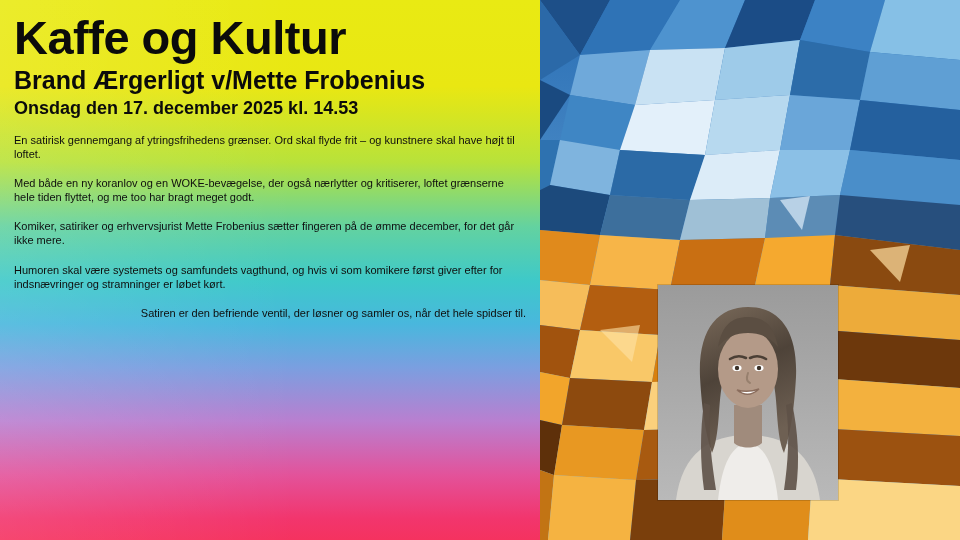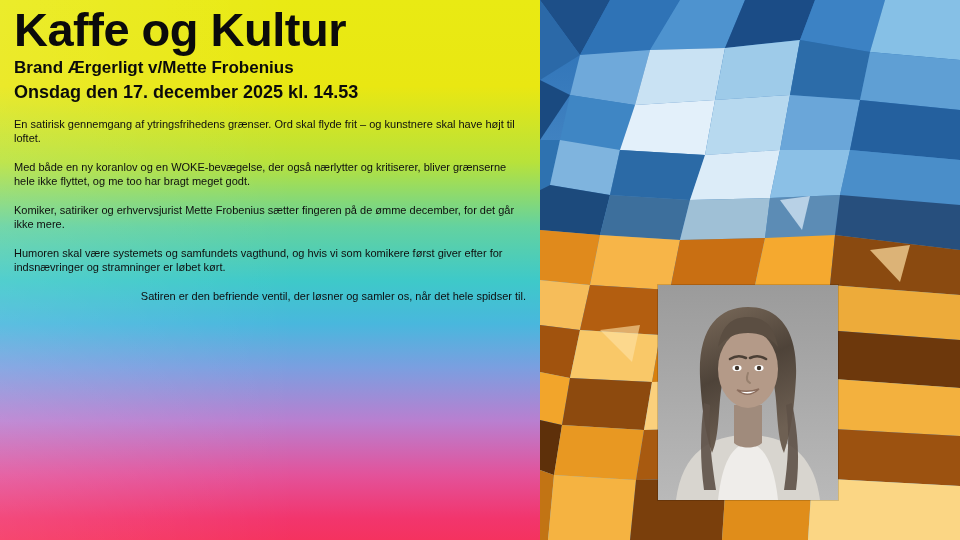--- a/index.html
+++ b/index.html
@@ -47,25 +47,25 @@
     pointer-events: none;
   }
   .left-inner { position: relative; z-index: 2; }
 
   .title {
     font-size: 47px;
     font-weight: bold;
     line-height: 1.0;
     letter-spacing: -0.5px;
     color: #0b0b0b;
-    margin: 0 0 6px 0;
+    margin: 8px 0 6px 0;
     white-space: nowrap;
   }
   .subtitle {
-    font-size: 17px;
+    font-size: 25px;
     font-weight: bold;
     line-height: 1.05;
     color: #0b0b0b;
     margin: 0 0 6px 0;
     white-space: nowrap;
   }
   .datetime {
     font-size: 18px;
     font-weight: bold;
     line-height: 1.1;
@@ -116,21 +116,21 @@
 
 <div id="poster">
 
   <div class="left-panel">
     <div class="left-inner">
       <h1 class="title">Kaffe og Kultur</h1>
       <h2 class="subtitle">Brand Ærgerligt v/Mette Frobenius</h2>
       <div class="datetime">Onsdag den 17. december 2025 kl. 14.53</div>
 
       <p class="para">En satirisk gennemgang af ytringsfrihedens grænser. Ord skal flyde frit – og kunstnere skal have højt til loftet.</p>
-      <p class="para">Med både en ny koranlov og en WOKE-bevægelse, der også nærlytter og kritiserer, bliver grænserne hele ikke flyttet, og me too har bragt meget godt.</p>
+      <p class="para">Med både en ny koranlov og en WOKE-bevægelse, der også nærlytter og kritiserer, loftet grænserne hele tiden flyttet, og me too har bragt meget godt.</p>
       <p class="para">Komiker, satiriker og erhvervsjurist Mette Frobenius sætter fingeren på de ømme december, for det går ikke mere.</p>
       <p class="para">Humoren skal være systemets og samfundets vagthund, og hvis vi som komikere først giver efter for indsnævringer og stramninger er løbet kørt.</p>
       <p class="para">Satiren er den befriende ventil, der løsner og samler os, når det hele spidser til.</p>
     </div>
   </div>
 
   <div class="right-panel">
     <svg class="lowpoly" viewBox="0 0 420 540" preserveAspectRatio="none">
       <defs>
         <linearGradient id="skyg" x1="0" y1="0" x2="0" y2="1">

